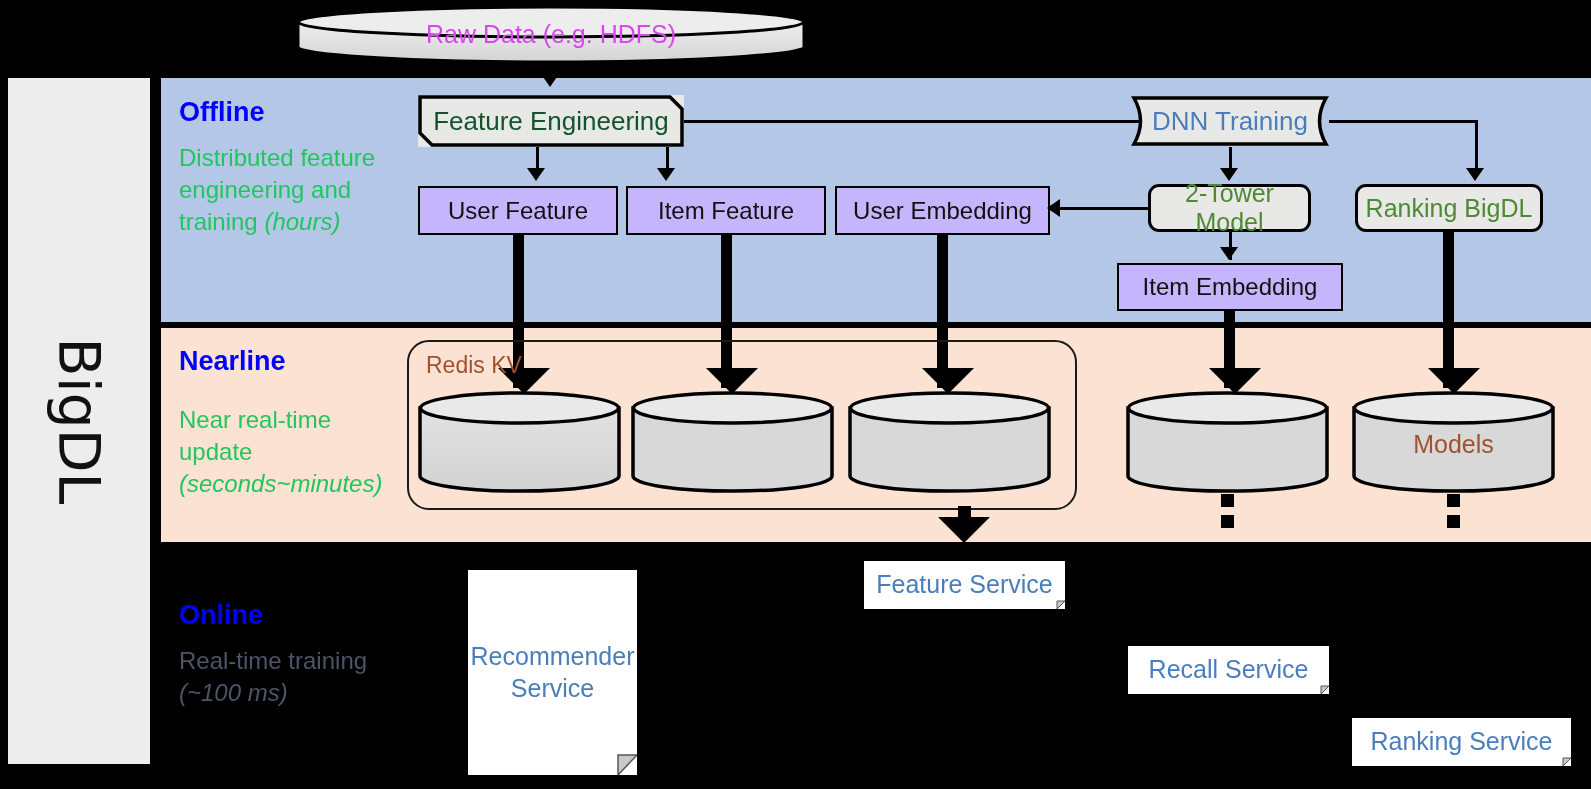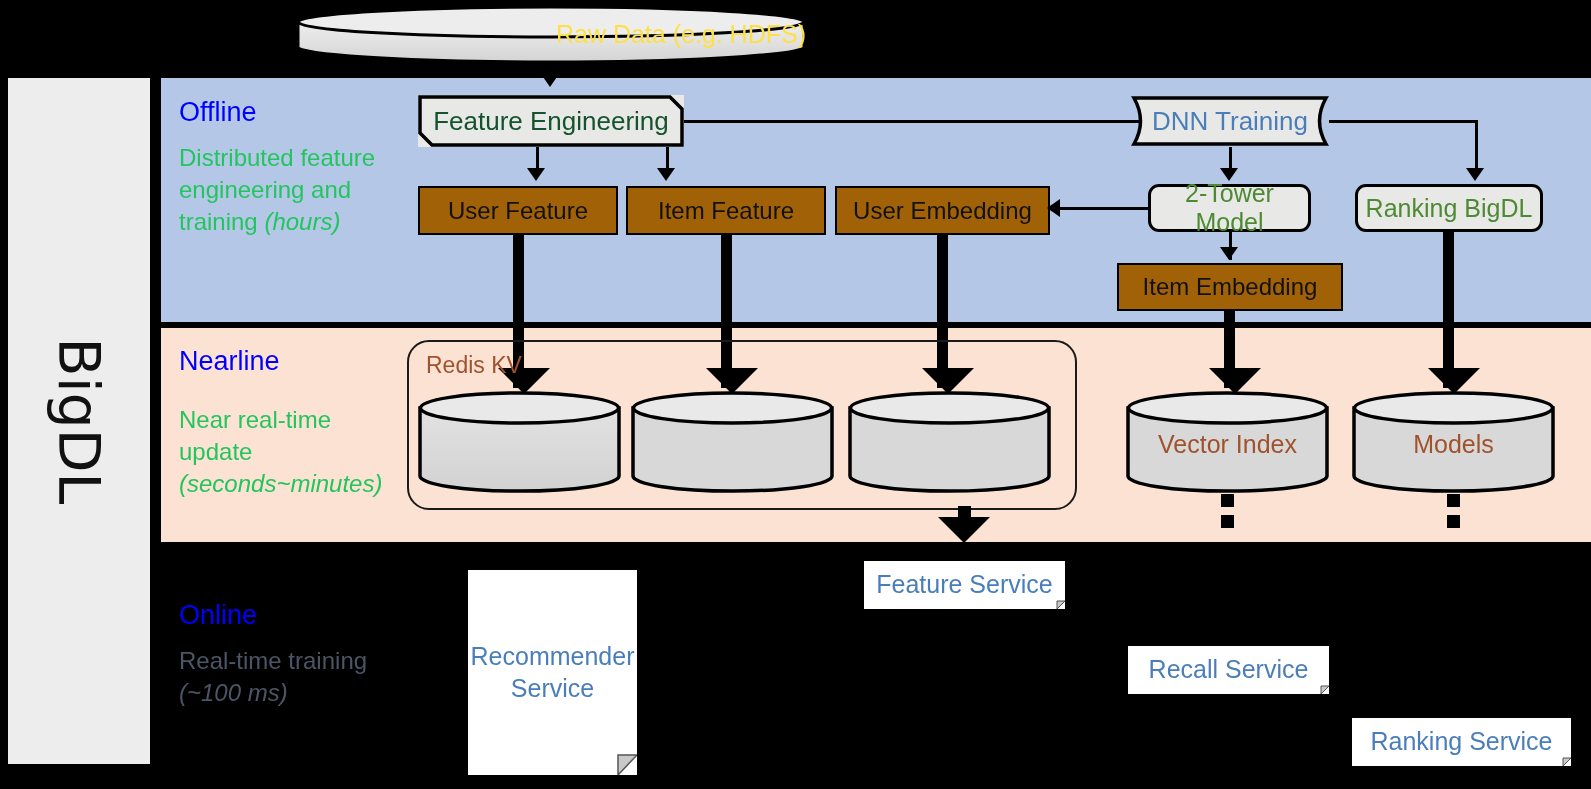--- a/index.html
+++ b/index.html
@@ -14,29 +14,29 @@
   .sidebar-label{transform:rotate(90deg);white-space:nowrap;
                  font-size:57px;color:#111;letter-spacing:0px;
                  font-family:"DejaVu Sans",sans-serif;}
 
   
   .band{position:absolute;left:161px;width:1430px;}
   .band-offline{top:78px;height:244px;background:#b4c7e7;}
   .band-nearline{top:328px;height:214px;background:#fbe2d2;}
   .band-online{top:548px;height:241px;background:#000;}
 
-  .band-title{position:absolute;font-size:27px;color:#0000ff;font-weight:400;}
+  .band-title{position:absolute;font-size:27px;color:#0000ff;font-weight:700;}
   .band-desc{position:absolute;font-size:24px;color:#22c55e;line-height:1.33;width:230px;}
   .band-desc i{font-style:italic;}
 
   
   .box{position:absolute;box-sizing:border-box;display:flex;align-items:center;
        justify-content:center;text-align:center;}
 
-  .gray-box{background:#a16207;border:2.5px solid #000;color:#111;font-size:24px;}
+  .gray-box{background:#c4b5fd;border:2.5px solid #000;color:#111;font-size:24px;}
 
   .round-box{background:#e8e8e6;border:3px solid #000;border-radius:11px;font-size:25px;}
   .green-txt{color:#4e8a34;}
 
   
   .flag-box{background:#e8e8e6;font-size:26px;color:#14532d;}
   .flag-box svg{position:absolute;inset:0;width:100%;height:100%;}
   .flag-box span{position:relative;z-index:2;}
 
   
@@ -91,21 +91,21 @@
     <svg viewBox="0 0 510 60" preserveAspectRatio="none">
       <defs>
         <linearGradient id="gflat" x1="0" y1="0" x2="0" y2="1">
           <stop offset="0%" stop-color="#eeeeee"></stop>
             <stop offset="100%" stop-color="#d4d4d4"></stop>
         </linearGradient>
       </defs>
       <path d="M2 18 L2 44 A255 16 0 0 0 508 44 L508 18 Z" fill="url(#gflat)" stroke="#000" stroke-width="3"></path>
       <ellipse cx="255" cy="18" rx="253" ry="15" fill="#ededed" stroke="#000" stroke-width="3"></ellipse>
     </svg>
-    <div class="cyl-label" style="top:16px;color:#fde047;text-align:right;">Raw Data (e.g. HDFS)</div>
+    <div class="cyl-label" style="top:16px;color:#d946ef;">Raw Data (e.g. HDFS)</div>
   </div>
 
   <div class="ln thin-v" style="left:550px;top:64px;height:18px;"></div>
   <div class="tri-down" style="left:541px;top:74px;"></div>
 
   <div class="band-title" style="left:179px;top:97px;">Offline</div>
   <div class="band-desc" style="left:179px;top:142px;"><span>Distributed feature engineering and training </span><i>(hours)</i></div>
 
   <div class="box flag-box" style="left:418px;top:95px;width:266px;height:52px;">
     <svg viewBox="0 0 266 52" preserveAspectRatio="none">
@@ -208,21 +208,20 @@
       <path d="M3 18 L3 86 A99 15 0 0 0 202 86 L202 18 Z" fill="#d8d8d8" stroke="#000" stroke-width="3.5"></path>
       <ellipse cx="102.5" cy="18" rx="99" ry="15" fill="#e9e9e9" stroke="#000" stroke-width="3.5"></ellipse>
     </svg>
   </div>
 
   <div class="cyl" style="left:1125px;top:390px;width:205px;height:103px;">
     <svg viewBox="0 0 205 103" preserveAspectRatio="none">
       <path d="M3 18 L3 86 A99 15 0 0 0 202 86 L202 18 Z" fill="#d8d8d8" stroke="#000" stroke-width="3.5"></path>
       <ellipse cx="102.5" cy="18" rx="99" ry="15" fill="#e9e9e9" stroke="#000" stroke-width="3.5"></ellipse>
     </svg>
-    <div class="cyl-label" style="top:40px;color:#a0522d;">Vector Index</div>
   </div>
 
   <div class="cyl" style="left:1351px;top:390px;width:205px;height:103px;">
     <svg viewBox="0 0 205 103" preserveAspectRatio="none">
       <path d="M3 18 L3 86 A99 15 0 0 0 202 86 L202 18 Z" fill="#d8d8d8" stroke="#000" stroke-width="3.5"></path>
       <ellipse cx="102.5" cy="18" rx="99" ry="15" fill="#e9e9e9" stroke="#000" stroke-width="3.5"></ellipse>
     </svg>
     <div class="cyl-label" style="top:40px;color:#a0522d;">Models</div>
   </div>
 

